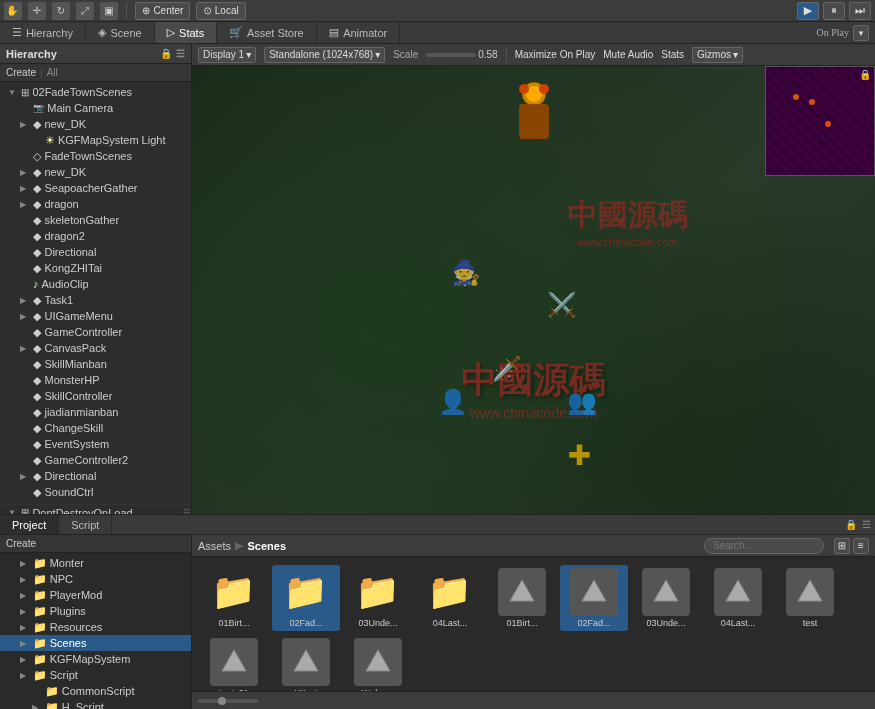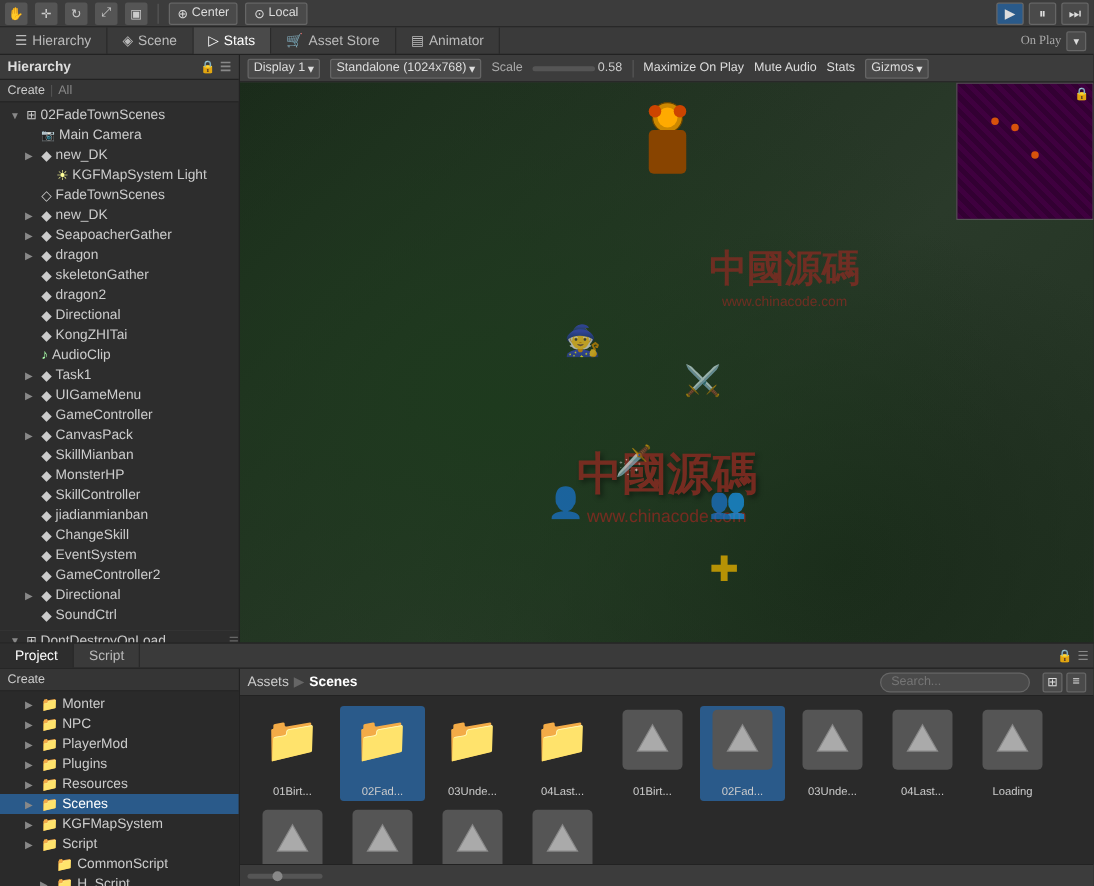--- a/index.html
+++ b/index.html
@@ -375,21 +375,21 @@
       display: flex; align-items: center; justify-content: center;
       background: #444;
       border-radius: 4px;
       font-size: 24px;
       color: #fff;
     }
     .asset-label {
       font-size: 9px;
       color: #ccc;
       text-align: center;
-      margin-top: 12px;
+      margin-top: 2px;
       word-break: break-all;
       max-width: 64px;
     }
     .assets-bottom-bar {
       height: 18px;
       background: #3c3c3c;
       border-top: 1px solid #222;
       display: flex;
       align-items: center;
       padding: 0 6px;
@@ -886,60 +886,52 @@
         </div>
         <div class="asset-item">
           <div class="asset-unity" style="background:#555;">
             <svg width="30" height="30" viewBox="0 0 30 30">
                 <polygon points="15,3 27,24 3,24" fill="#aaa" stroke="#888" stroke-width="1"></polygon>
               </svg>
           </div>
           <div class="asset-label">04Last...</div>
         </div>
 
+
         <div class="asset-item">
           <div class="asset-unity" style="background:#555;">
             <svg width="30" height="30" viewBox="0 0 30 30">
                 <polygon points="15,3 27,24 3,24" fill="#aaa" stroke="#888" stroke-width="1"></polygon>
               </svg>
           </div>
-          <div class="asset-label">Loading</div>
+          <div class="asset-label">test</div>
         </div>
 
         <div class="asset-item">
           <div class="asset-unity" style="background:#555;">
             <svg width="30" height="30" viewBox="0 0 30 30">
                 <polygon points="15,3 27,24 3,24" fill="#aaa" stroke="#888" stroke-width="1"></polygon>
               </svg>
           </div>
-          <div class="asset-label">test</div>
-        </div>
-
+          <div class="asset-label">test_01</div>
+        </div>
         <div class="asset-item">
           <div class="asset-unity" style="background:#555;">
             <svg width="30" height="30" viewBox="0 0 30 30">
                 <polygon points="15,3 27,24 3,24" fill="#aaa" stroke="#888" stroke-width="1"></polygon>
               </svg>
           </div>
-          <div class="asset-label">test_01</div>
+          <div class="asset-label">UItest</div>
         </div>
         <div class="asset-item">
           <div class="asset-unity" style="background:#555;">
             <svg width="30" height="30" viewBox="0 0 30 30">
                 <polygon points="15,3 27,24 3,24" fill="#aaa" stroke="#888" stroke-width="1"></polygon>
               </svg>
           </div>
-          <div class="asset-label">UItest</div>
-        </div>
-        <div class="asset-item">
-          <div class="asset-unity" style="background:#555;">
-            <svg width="30" height="30" viewBox="0 0 30 30">
-                <polygon points="15,3 27,24 3,24" fill="#aaa" stroke="#888" stroke-width="1"></polygon>
-              </svg>
-          </div>
           <div class="asset-label">Welco...</div>
         </div>
       </div>
 
       <div class="assets-bottom-bar">
         <div class="slider-bar">
           <div class="slider-thumb"></div>
         </div>
       </div>
     </div>

